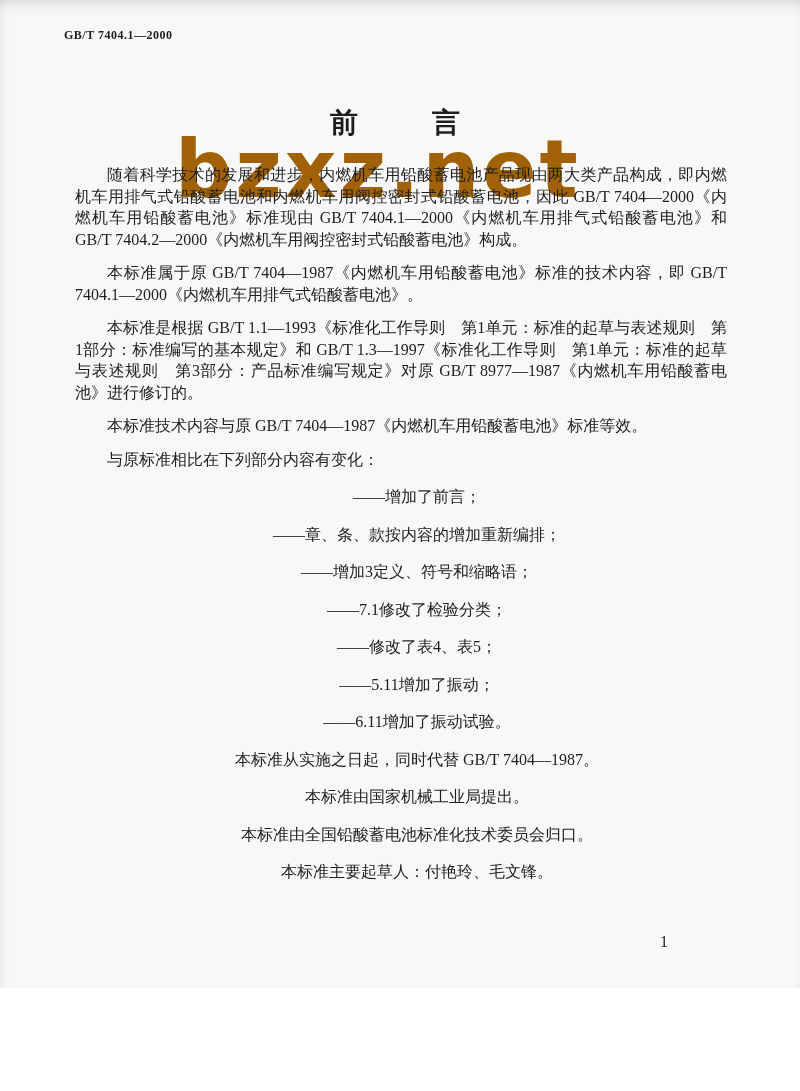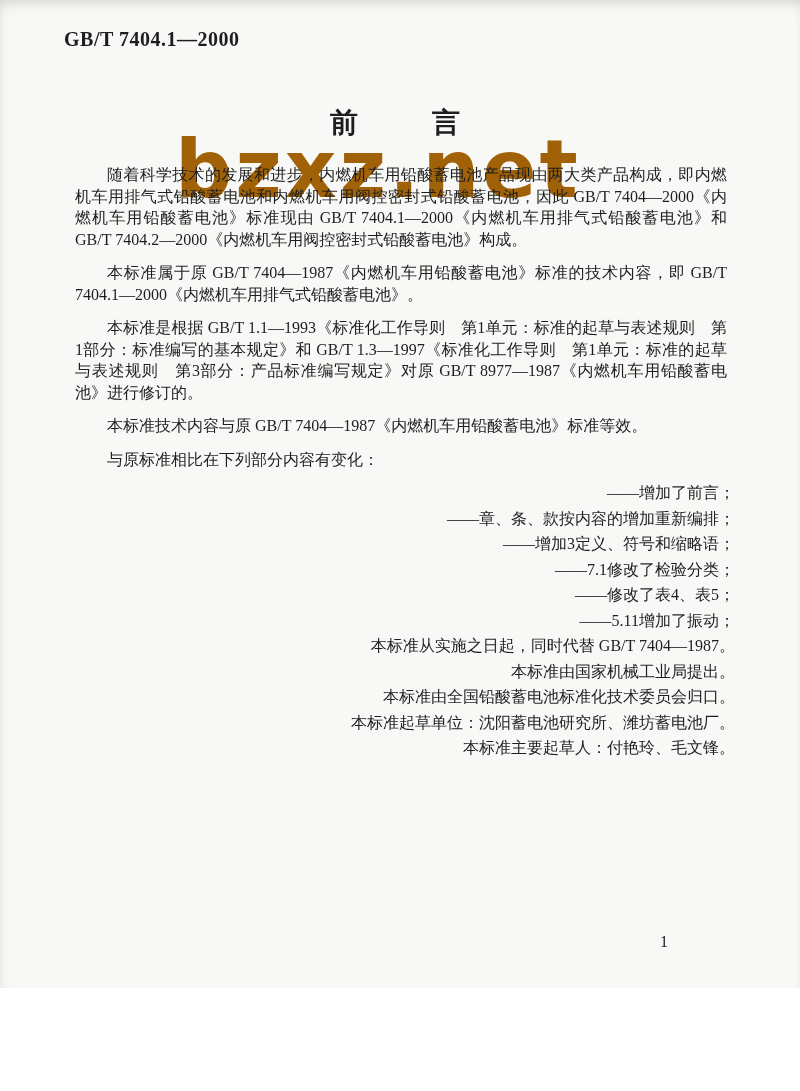--- a/index.html
+++ b/index.html
@@ -35,21 +35,21 @@
     line-height: 1;
     color: #a16207;
     letter-spacing: 3px;
     user-select: none;
   }
   .header-code {
     position: absolute;
     z-index: 2;
     left: 64px; top: 28px;
     font-weight: 700;
-    font-size: 20px;
+    font-size: 12px;
     letter-spacing: 0.5px;
   }
   .doc-title {
     position: absolute;
     z-index: 2;
     margin: 0;
     left: 0; top: 104px;
     width: 796px;
     text-align: center;
     font-size: 28px;
@@ -59,21 +59,21 @@
   .body-text {
     position: absolute;
     z-index: 2;
     left: 63px; top: 152px;
     width: 676px;
     font-size: 16px;
     line-height: 21.5px;
     text-align: justify;
   }
   .para { margin: 12px; text-indent: 2em; }
-  .line { margin: 4px; text-indent: 2em; text-align: right; white-space: nowrap; }
+  .line { margin: 16px; text-indent: 2em; text-align: center; white-space: nowrap; }
   .page-number {
     position: absolute;
     z-index: 2;
     left: 660px; top: 933px;
     font-size: 16px;
   }
 </style>
 </head>
 <body>
 
@@ -92,22 +92,22 @@
     <p class="para">本标准是根据 GB/T 1.1—1993《标准化工作导则　第1单元：标准的起草与表述规则　第1部分：标准编写的基本规定》和 GB/T 1.3—1997《标准化工作导则　第1单元：标准的起草与表述规则　第3部分：产品标准编写规定》对原 GB/T 8977—1987《内燃机车用铅酸蓄电池》进行修订的。</p>
     <p class="para">本标准技术内容与原 GB/T 7404—1987《内燃机车用铅酸蓄电池》标准等效。</p>
     <p class="para">与原标准相比在下列部分内容有变化：</p>
 
     <div class="line">——增加了前言；</div>
     <div class="line">——章、条、款按内容的增加重新编排；</div>
     <div class="line">——增加3定义、符号和缩略语；</div>
     <div class="line">——7.1修改了检验分类；</div>
     <div class="line">——修改了表4、表5；</div>
     <div class="line">——5.11增加了振动；</div>
+    <div class="line">——6.11增加了振动试验。</div>
 
     <div class="line">本标准从实施之日起，同时代替 GB/T 7404—1987。</div>
     <div class="line">本标准由国家机械工业局提出。</div>
     <div class="line">本标准由全国铅酸蓄电池标准化技术委员会归口。</div>
-    <div class="line">本标准起草单位：沈阳蓄电池研究所、潍坊蓄电池厂。</div>
     <div class="line">本标准主要起草人：付艳玲、毛文锋。</div>
   </div>
 
   <div class="page-number">1</div>
 </div>
 
 </body></html>

